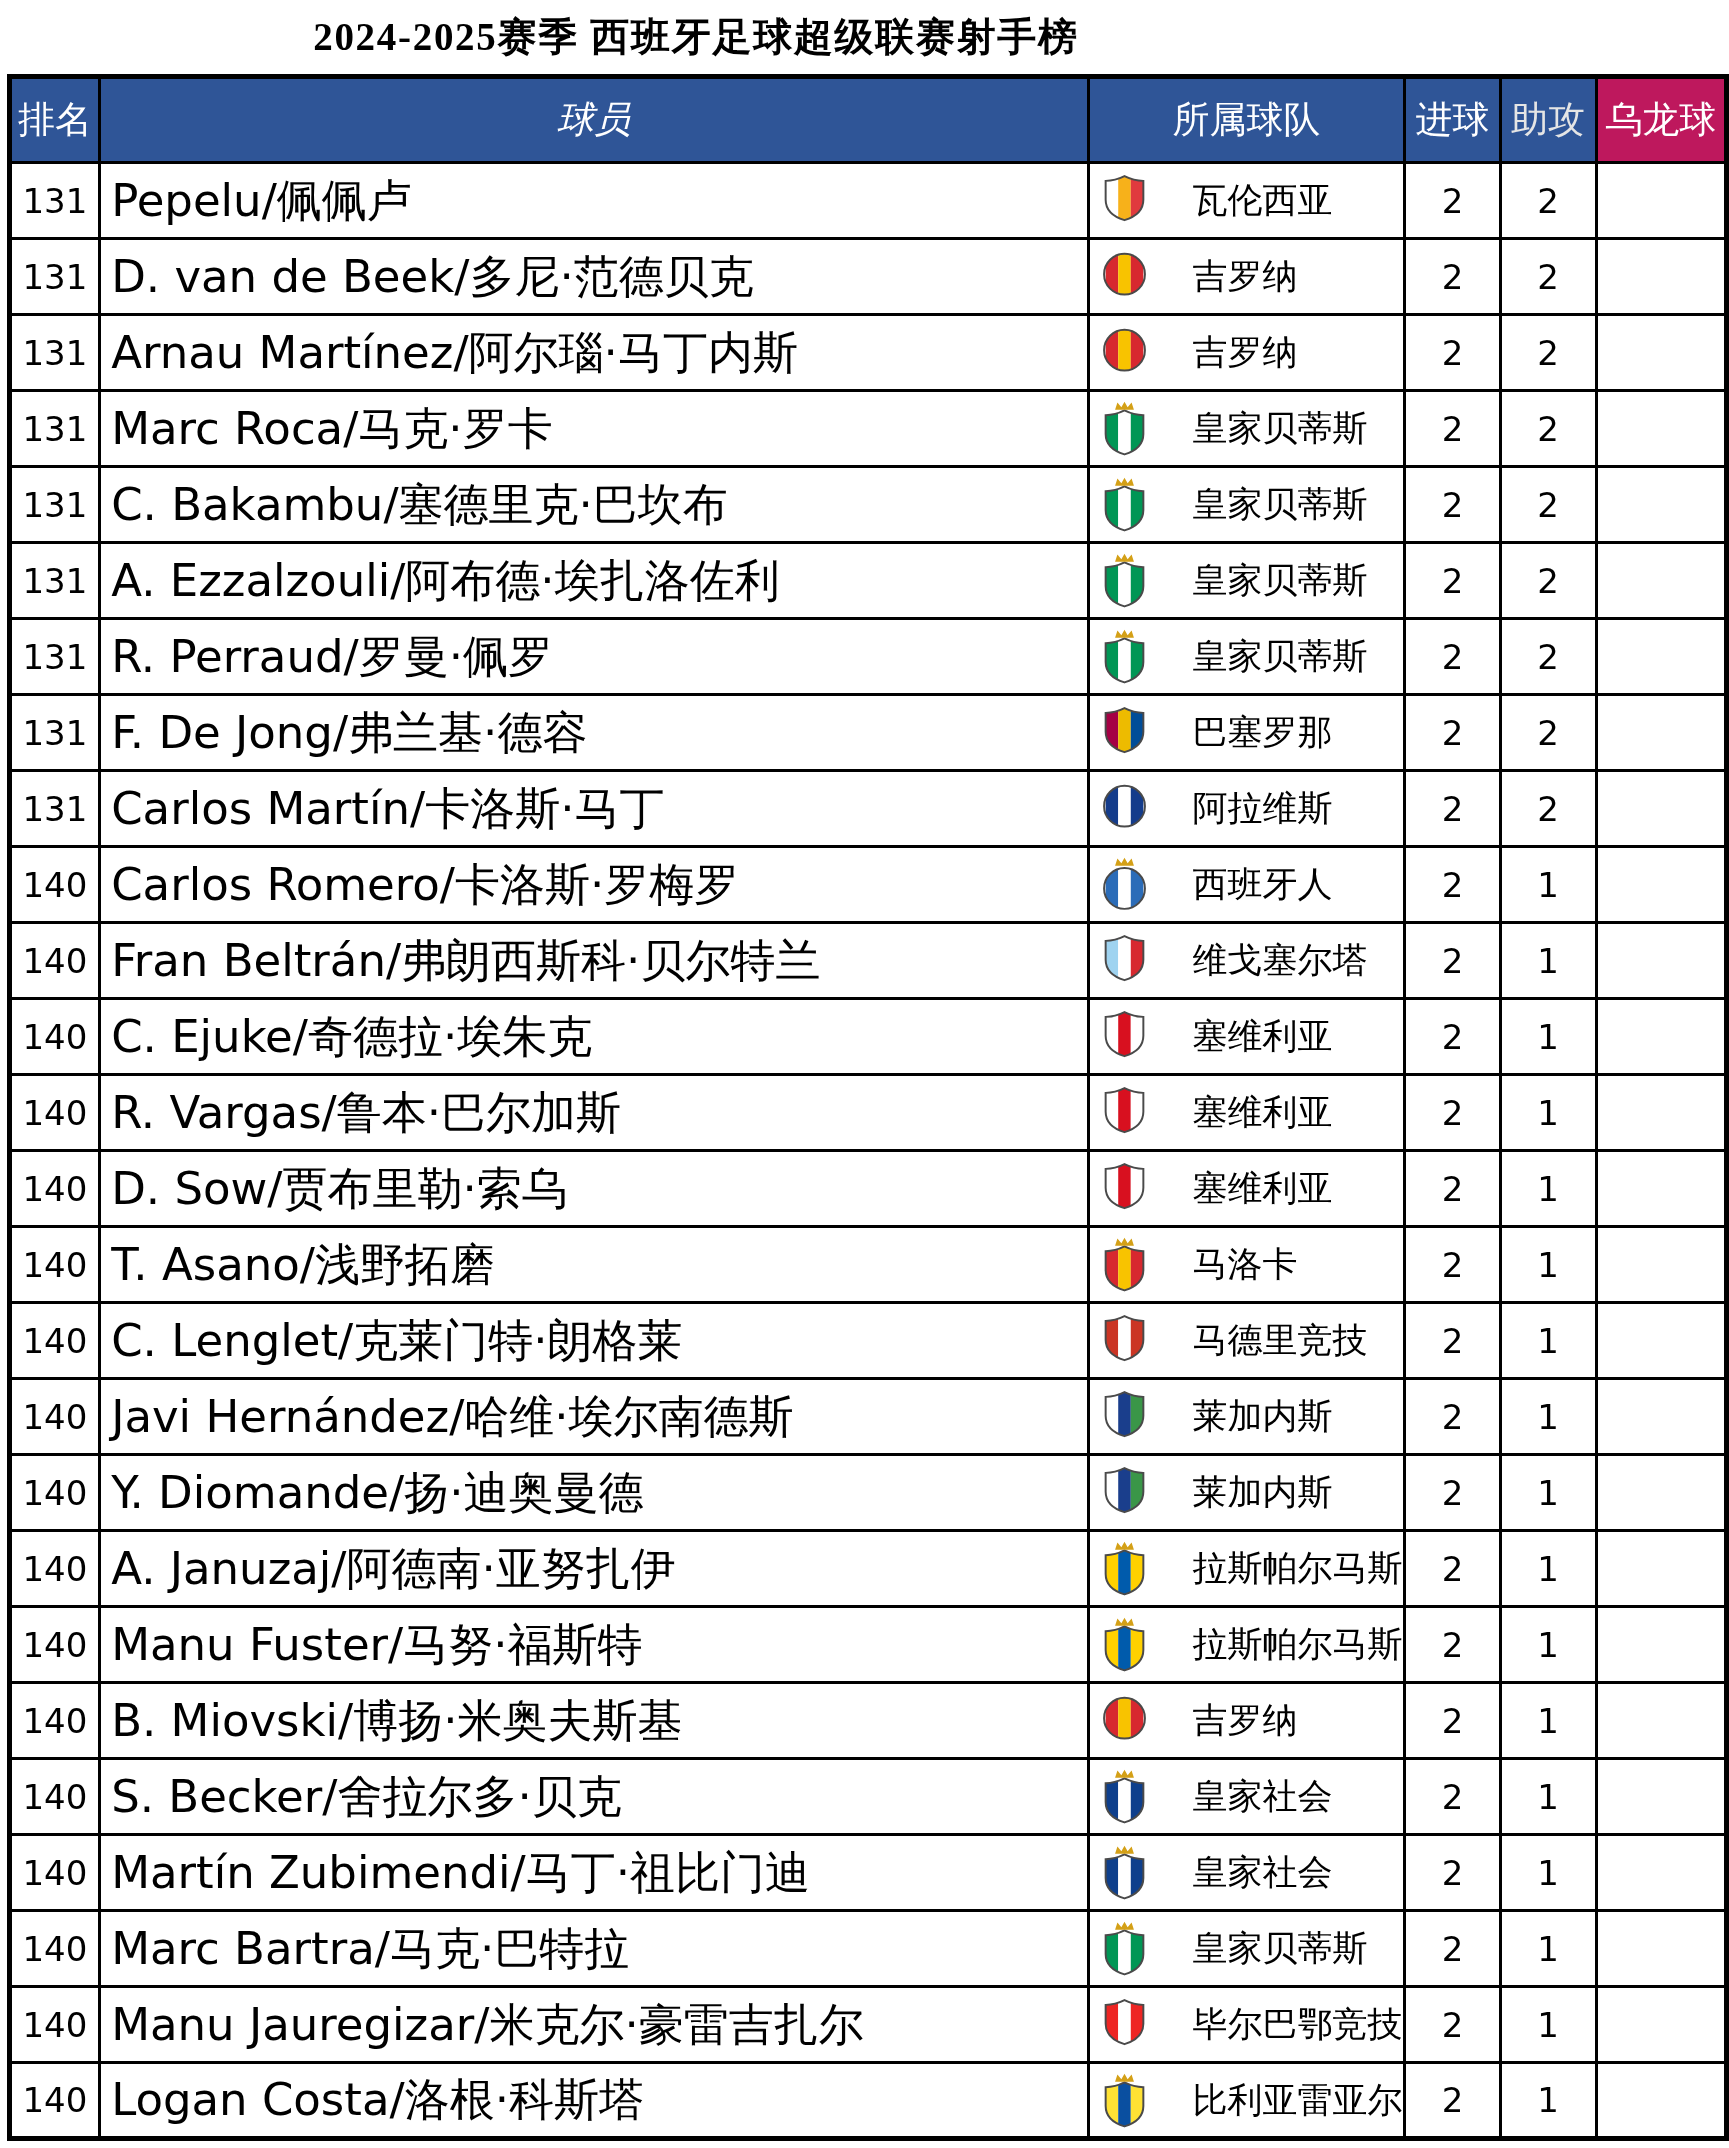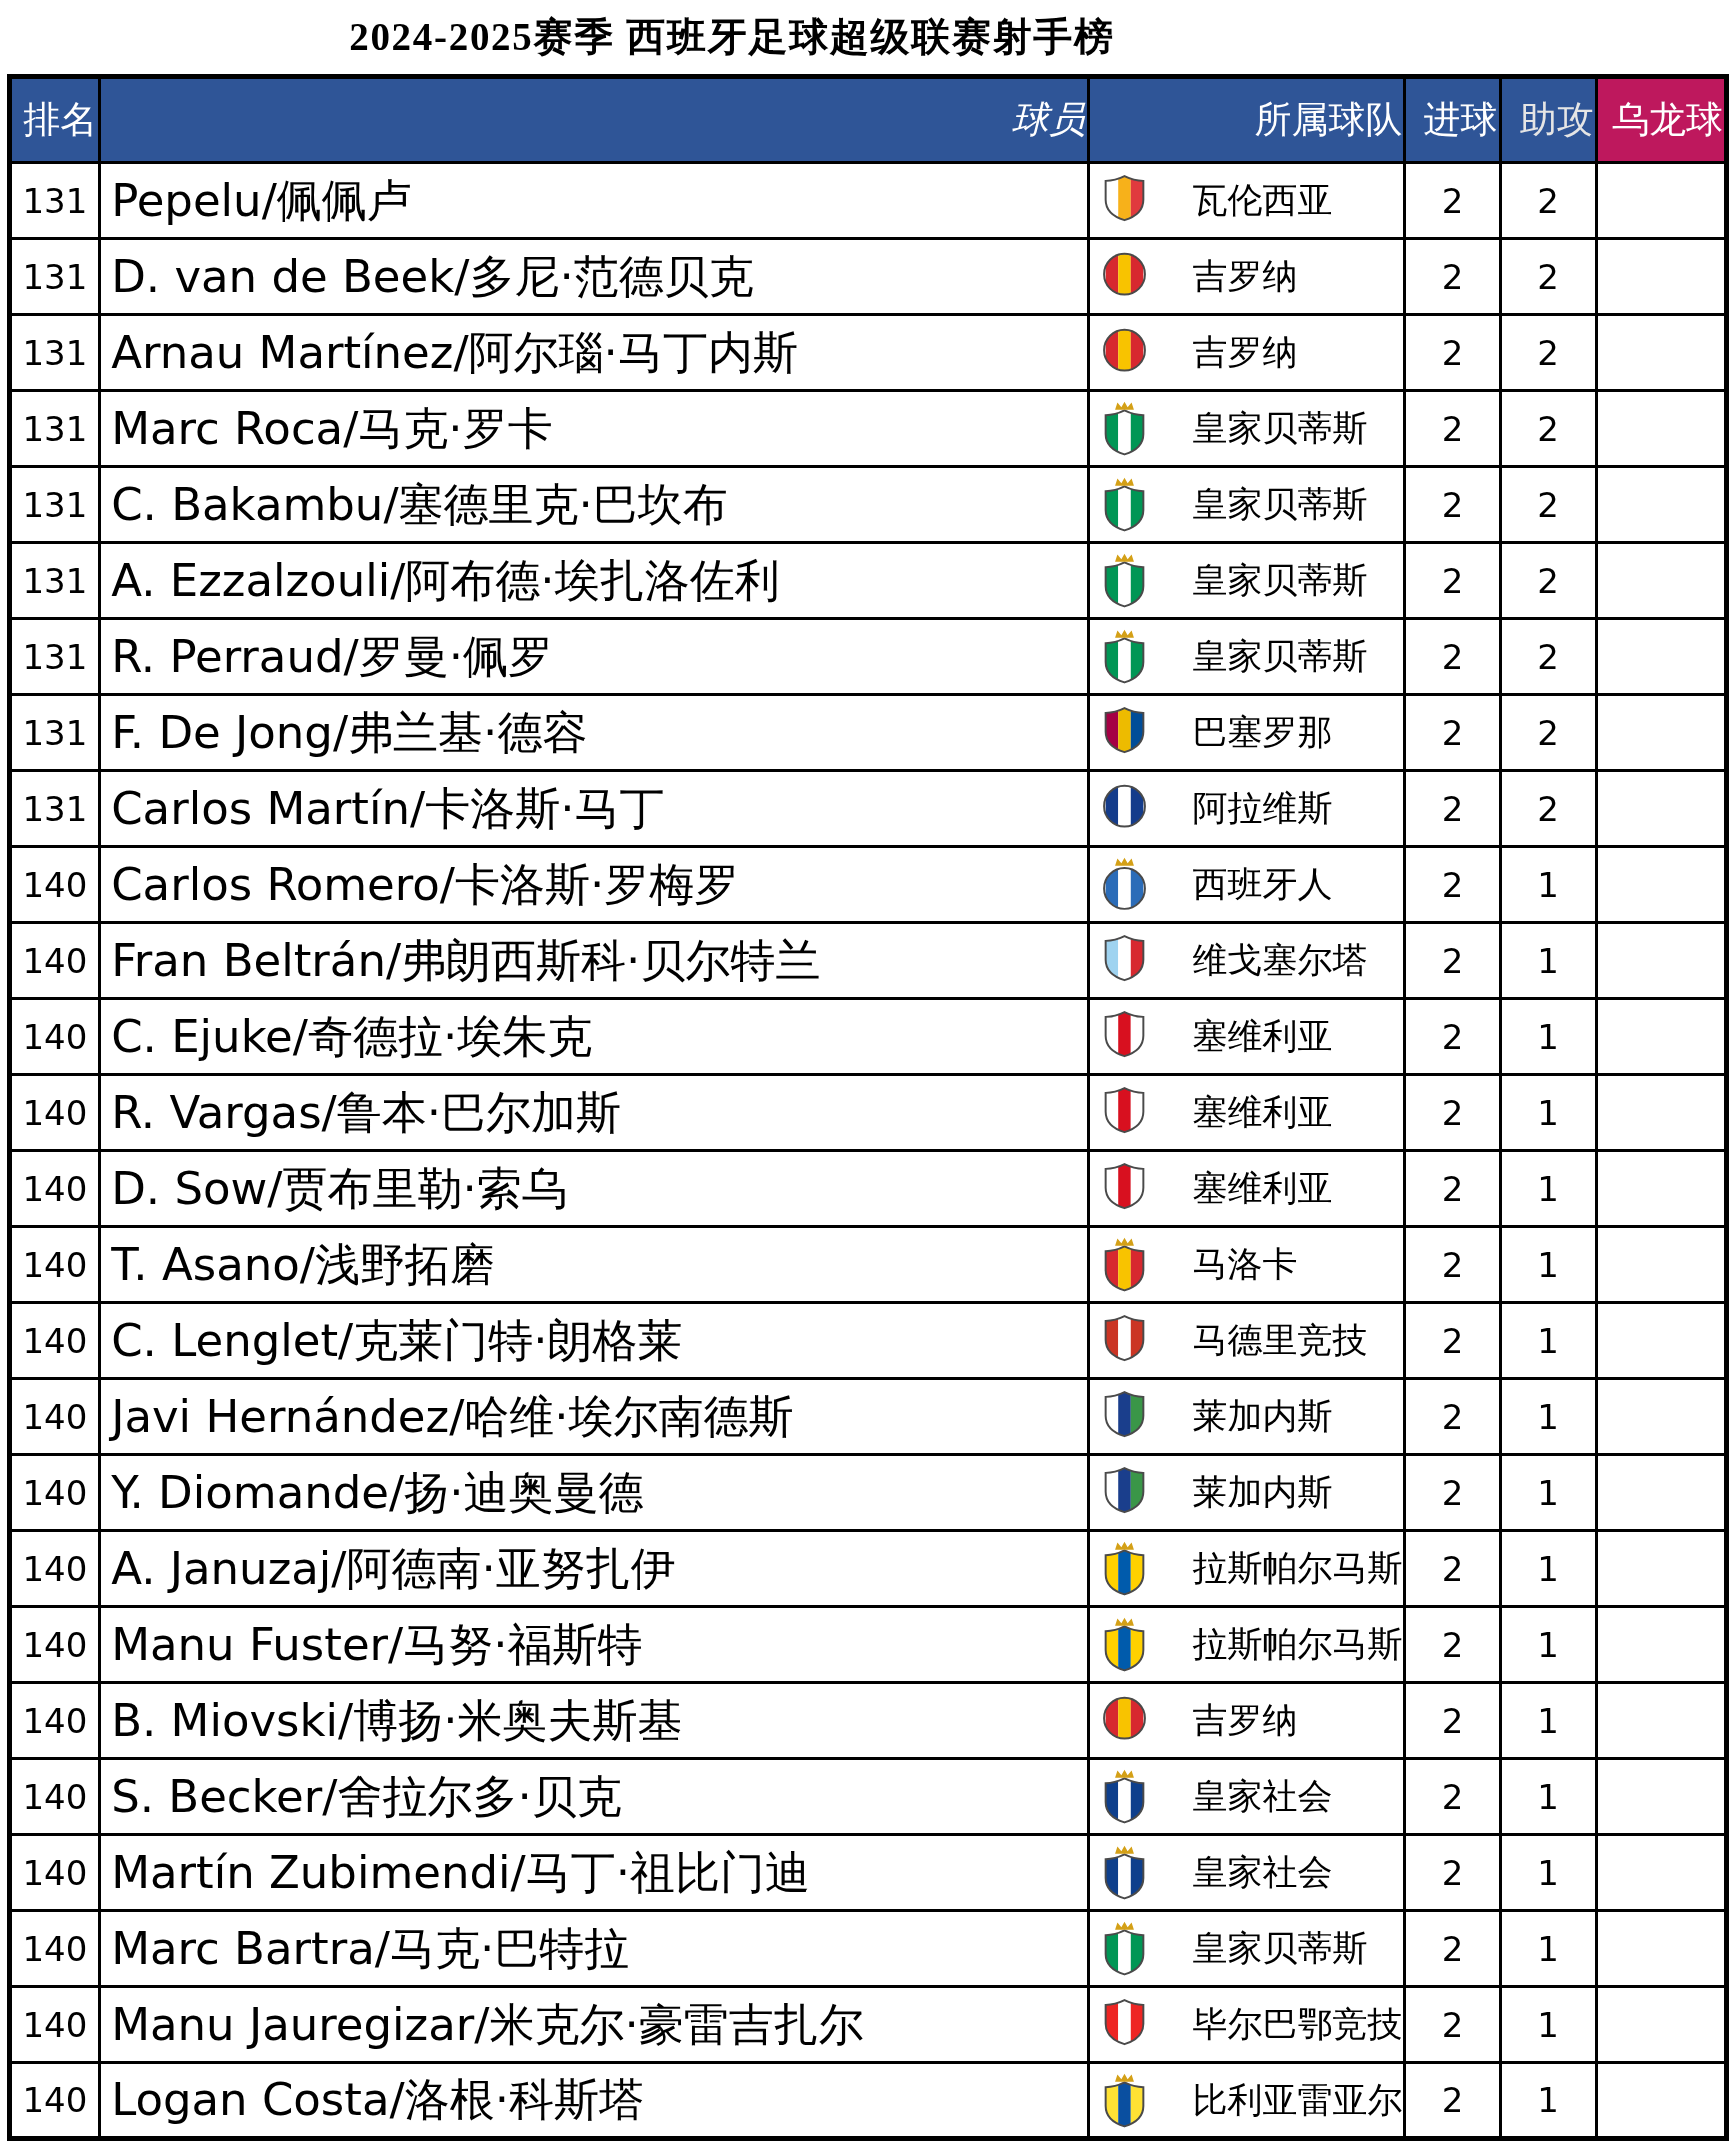--- a/index.html
+++ b/index.html
@@ -10,21 +10,20 @@
     background: #ffffff;
     overflow: hidden;
     font-family: "DejaVu Sans", "Liberation Sans", sans-serif;
   }
   .title-bar {
     width: 1392px;
     height: 74px;
     display: flex;
     align-items: center;
     justify-content: center;
-    padding-left: 36px;
   }
   .page-title {
     font-size: 39px;
     font-weight: 700;
     color: #000000;
     letter-spacing: 1.7px;
     font-family: "Liberation Serif", "DejaVu Serif", serif;
     white-space: pre;
   }
   table.scorers {
@@ -38,21 +37,21 @@
     vertical-align: middle;
     overflow: hidden;
     white-space: nowrap;
   }
   .scorers thead tr { height: 86px; }
   .scorers tbody tr { height: 76px; }
   .scorers th {
     color: #ffffff;
     font-weight: 400;
     font-size: 37px;
-    text-align: right;
+    text-align: center;
     font-family: "Liberation Serif", "DejaVu Serif", serif;
   }
   td.c-rank { text-align: center; font-size: 34px; }
   td.c-player { text-align: left; padding-left: 10px; font-size: 45px; }
   td.c-team { text-align: left; font-size: 35px; }
   td.c-goals, td.c-assists, td.c-own { text-align: center; font-size: 34px; }
   .crest {
     display: inline-block;
     width: 45px;
     height: 55px;

